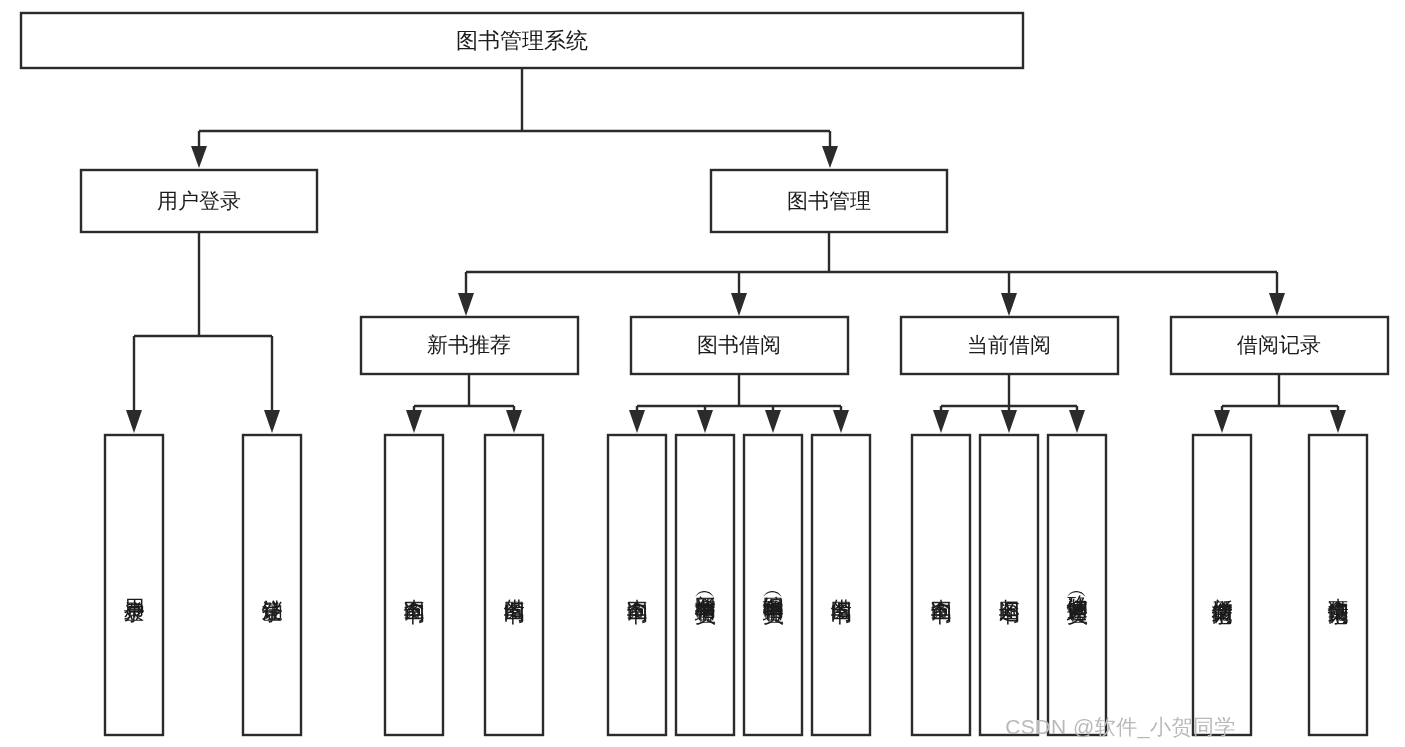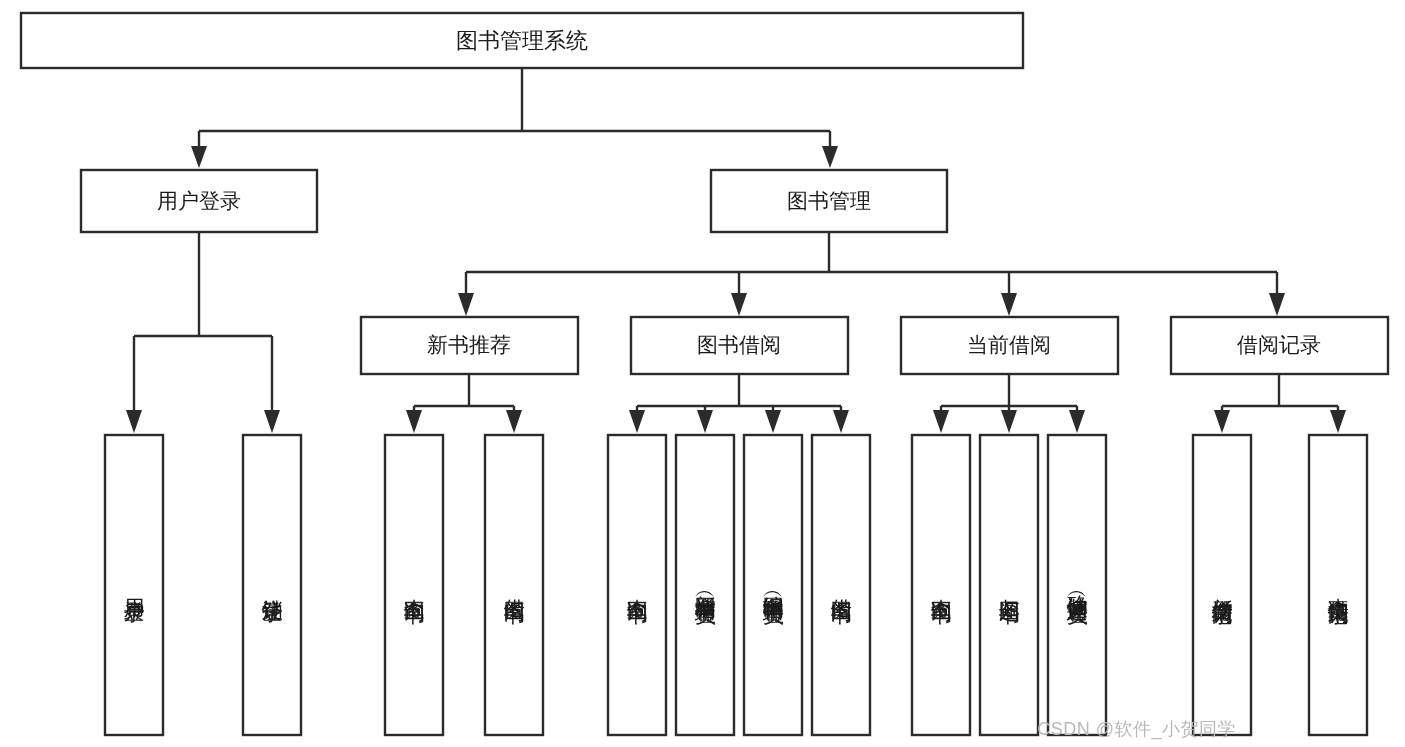--- a/index.html
+++ b/index.html
@@ -69,21 +69,21 @@
     justify-content: center;
     text-align: center;
     white-space: nowrap;
     pointer-events: none;
   }
   .watermark {
     position: absolute;
     right: 10px;
     bottom: 6px;
     font-family: "Liberation Sans", "DejaVu Sans", sans-serif;
-    font-size: 18px;
+    font-size: 21px;
     color: #b9b9b9;
     white-space: nowrap;
     letter-spacing: 0.5px;
   }
 </style>
 </head>
 <body>
 
 <div id="diagram-root">
 

